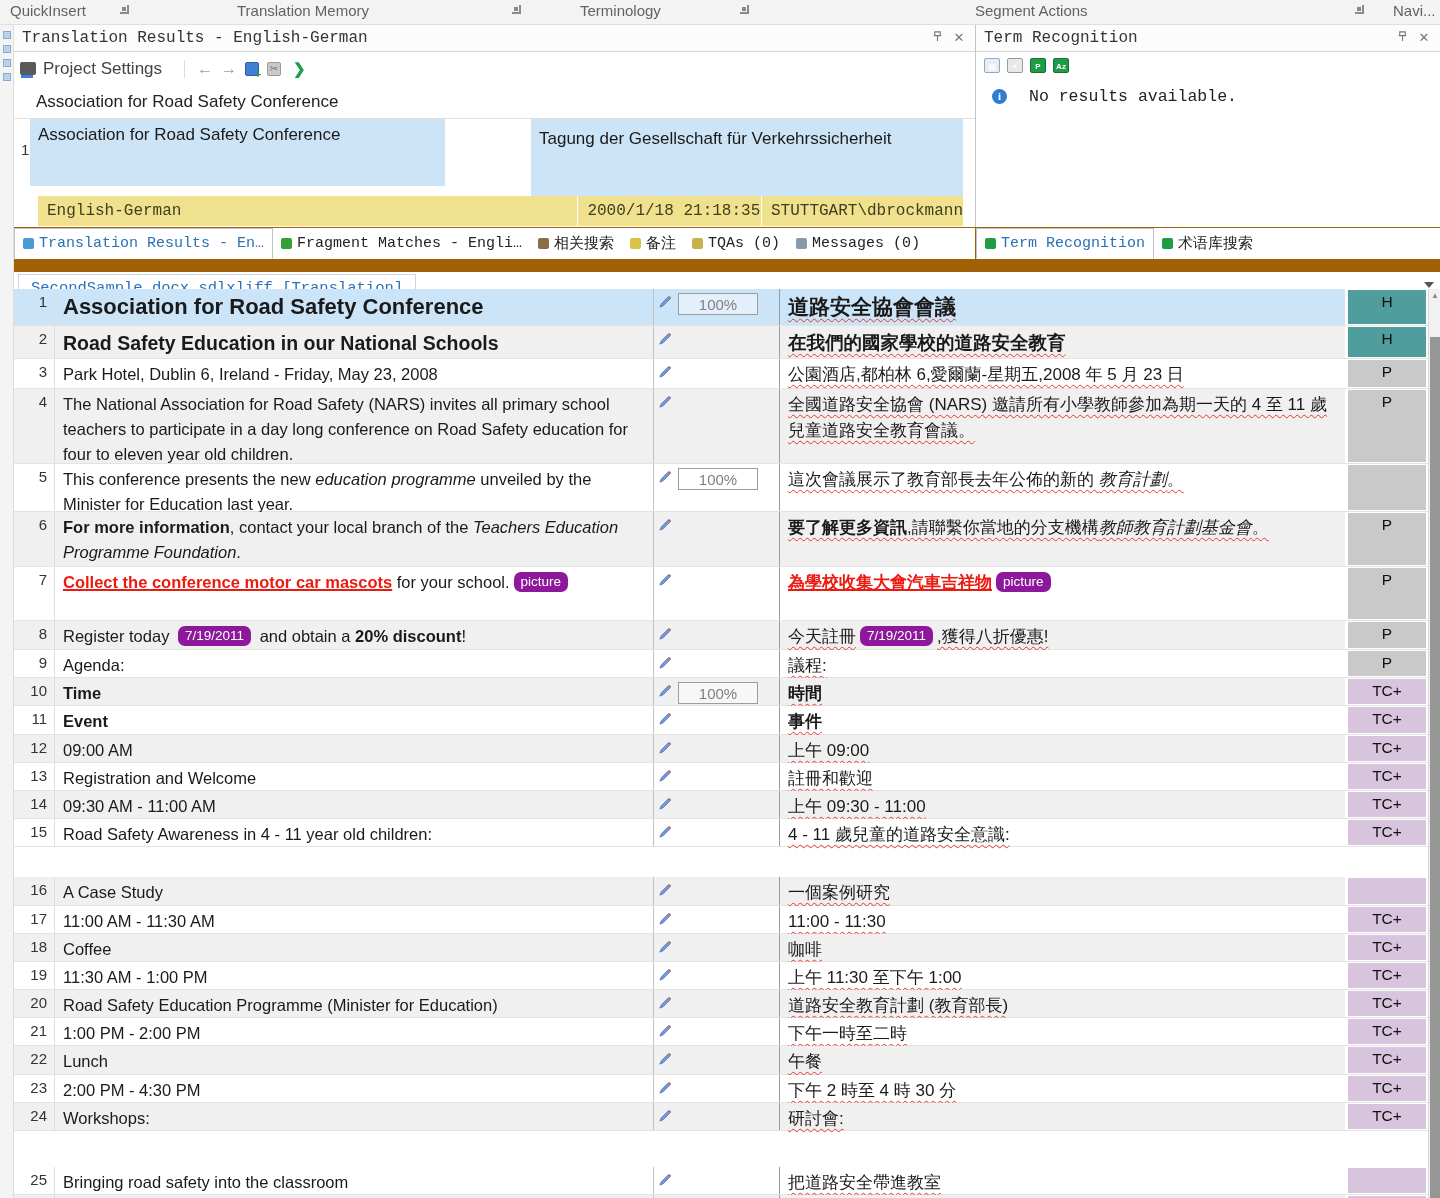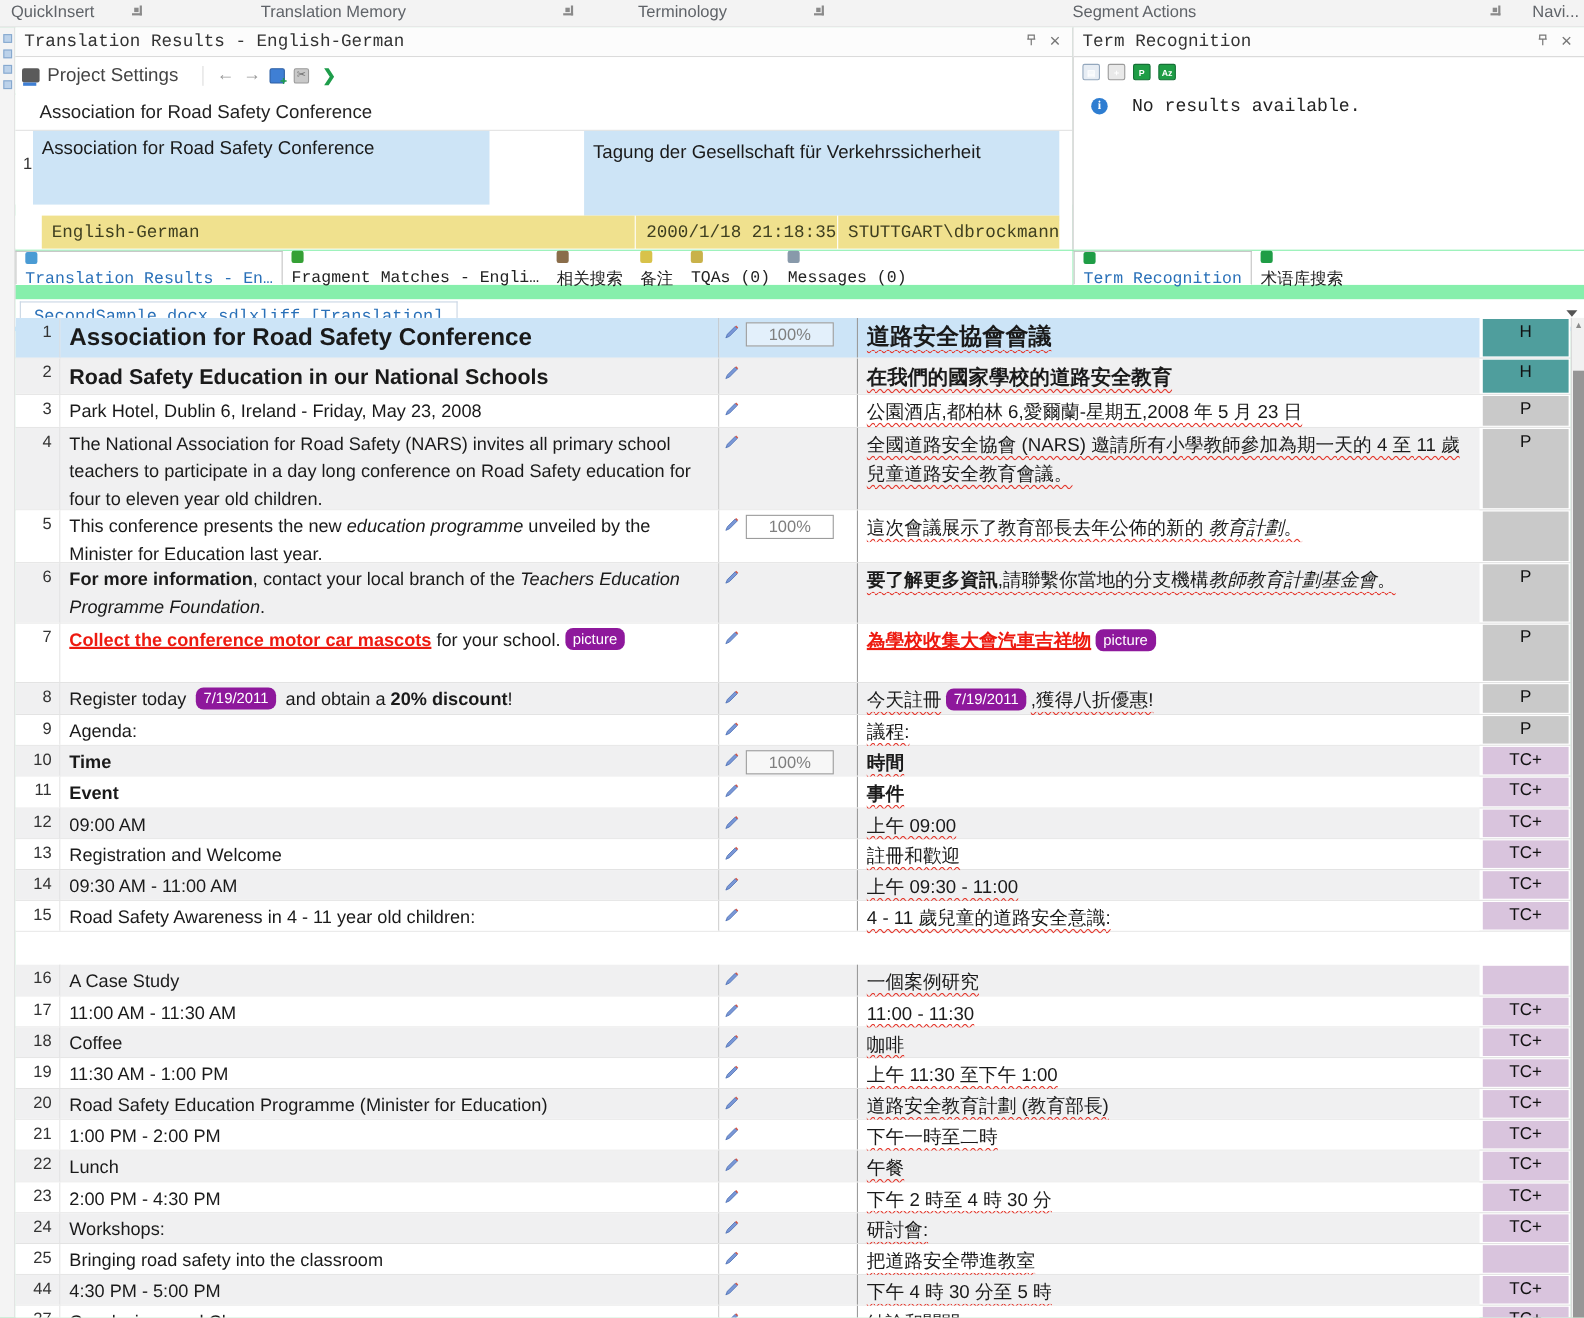--- a/index.html
+++ b/index.html
@@ -1,17 +1,17 @@
 <!DOCTYPE html>
 <html><head>
 <meta charset="utf-8">
 <style>
   html,body{margin:0;padding:0;background:#e8e8e8;}
   *{box-sizing:border-box;}
-  .canvas{position:relative;width:1440px;height:1198px;background:#86efac;overflow:hidden;
+  .canvas{position:relative;width:1440px;height:1198px;background:#a16207;overflow:hidden;
           font-family:"Liberation Sans",sans-serif;color:#1a1a1a;}
   .mono{font-family:"Liberation Mono","DejaVu Sans Mono",monospace;}
 
   
   .ribbon{position:absolute;left:0;top:0;width:1440px;height:25px;background:#f3f3f3;border-bottom:1px solid #e0e0e0;}
   .rgroup{position:absolute;top:2px;font-size:15px;color:#5f6368;white-space:nowrap;}
   .launcher{position:absolute;top:5px;width:9px;height:9px;border-right:2px solid #8a8a8a;border-bottom:2px solid #8a8a8a;}
   .launcher:after{content:"";position:absolute;right:1px;bottom:1px;width:4px;height:4px;background:#8a8a8a;}
 
   
@@ -54,21 +54,21 @@
   .ic-grn{background:#1f9d46;border:1px solid #157036;}
   .term-msg{position:absolute;left:16px;top:62px;display:flex;align-items:center;gap:22px;}
   .info-ico{width:15px;height:15px;border-radius:50%;background:#2e7dd1;color:#fff;font-size:11px;font-weight:bold;
             text-align:center;line-height:15px;font-family:"Liberation Serif",serif;}
   .term-msg .msg{font-size:16.5px;color:#222;}
 
   
   .tabstrip{position:absolute;top:228px;height:31px;display:flex;align-items:stretch;background:#fff;}
   .ts-left{left:14px;width:961px;}
   .ts-right{left:976px;width:464px;}
-  .tab{display:flex;align-items:flex-start;gap:5px;padding:0 8px;font-size:15px;color:#222;white-space:nowrap;cursor:pointer;flex-direction:column;}
+  .tab{display:flex;align-items:center;gap:5px;padding:0 8px;font-size:15px;color:#222;white-space:nowrap;cursor:pointer;}
   .tab.active{border:1px solid #c3c3c3;border-bottom:1px solid #fff;background:#fff;color:#2970b8;}
   .tab-ico{width:11px;height:11px;border-radius:2px;flex:0 0 auto;}
 
   .docrow{position:absolute;left:14px;top:272px;width:1426px;height:29px;background:#fff;border-bottom:4px solid #0ea5e9;}
   .doctab{position:absolute;left:4px;top:2px;height:27px;padding:0 12px;border:1px solid #c9d6e4;border-bottom:none;
           background:#fff;color:#2970b8;font-size:15.5px;line-height:26px;cursor:pointer;}
   .doc-dd{position:absolute;right:6px;top:10px;width:0;height:0;border-left:5px solid transparent;
           border-right:5px solid transparent;border-top:6px solid #555;cursor:pointer;}
 
   
@@ -562,21 +562,21 @@
           <svg class="pencil" width="15" height="15" viewBox="0 0 16 16">
             <path d="M2 14 L3.5 10.5 L11 3 L13 5 L5.5 12.5 Z" fill="#7a97d6" stroke="#4a6fb5" stroke-width="0.8"></path>
             <path d="M11 3 L13 5 L14 4 L12 2 Z" fill="#d05548"></path>
           </svg>
         </div>
         <div class="c-tgt"><span class="zh">研討會:</span></div>
         <div class="c-st">
           <div class="box">TC+</div>
         </div>
       </div>
-      <div class="row even stc-tc" style="height: 28.2px;">
+      <div class="row even stc-tc" style="height: 28.2px; margin-top: 36px;">
         <div class="c-num">25</div>
         <div class="c-src"><span class="">Bringing road safety into the classroom</span></div>
         <div class="c-mid">
           <svg class="pencil" width="15" height="15" viewBox="0 0 16 16">
             <path d="M2 14 L3.5 10.5 L11 3 L13 5 L5.5 12.5 Z" fill="#7a97d6" stroke="#4a6fb5" stroke-width="0.8"></path>
             <path d="M11 3 L13 5 L14 4 L12 2 Z" fill="#d05548"></path>
           </svg>
         </div>
         <div class="c-tgt"><span class="zh">把道路安全帶進教室</span></div>
         <div class="c-st">

